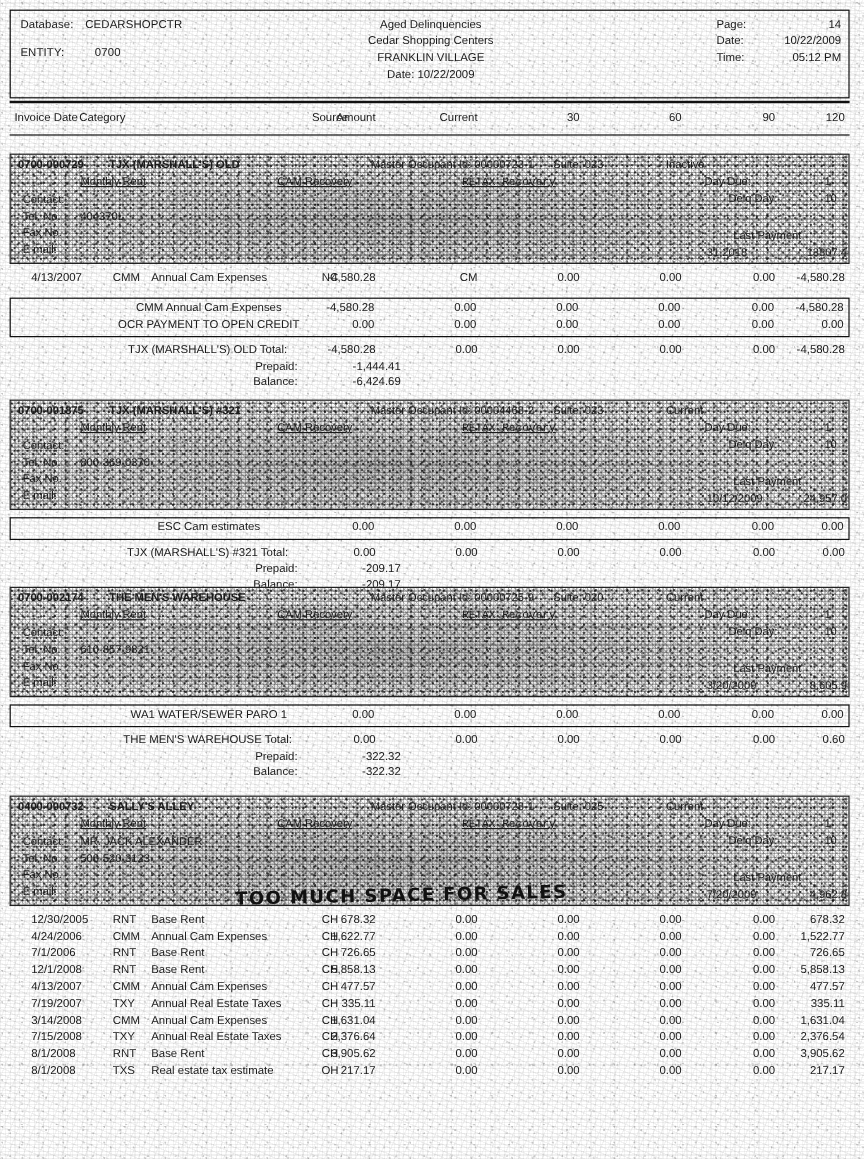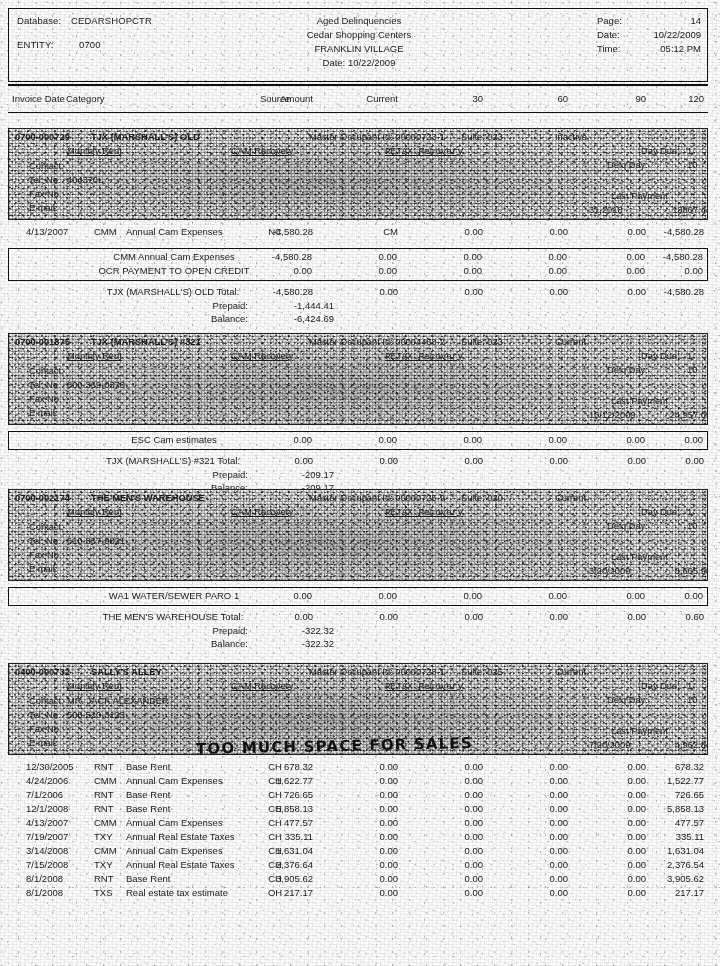--- a/index.html
+++ b/index.html
@@ -99,28 +99,28 @@
   .tb-und{text-decoration:underline;}
 
   .t-code{left:6px;}
   .t-name{left:82px;}
   .t-mid{left:300px;}
   .t-suite{left:452px;}
   .t-stat{left:530px;margin-left:16px;}
   .t-rent{left:58px;}
   .t-cam{left:222px;}
   .t-retax{left:376px;font-family:Liberation Mono, monospace;}
-  .t-daydue-l{left:632px;}
+  .t-daydue-l{left:578px;}
   .t-daydue-v{left:678px;}
   .t-delq-l{left:598px;}
   .t-delq-v{left:678px;}
   .t-lp-l{left:602px;}
   .t-lp-d{left:580px;}
   .t-lp-v{left:642px;width:60px;text-align:right;}
-  .t-lab{left:20px;}
+  .t-lab{left:10px;}
   .t-val{left:58px;}
 
   
   .rows{position:absolute;left:8px;width:700px;}
   .row{position:relative;height:14px;font-size:9.5px;}
   .row span{position:absolute;top:0;white-space:nowrap;}
   .r-date{left:18px;}
   .r-code{left:86px;}
   .r-desc{left:118px;}
   .r-src{left:243px;width:48px;text-align:center;}

